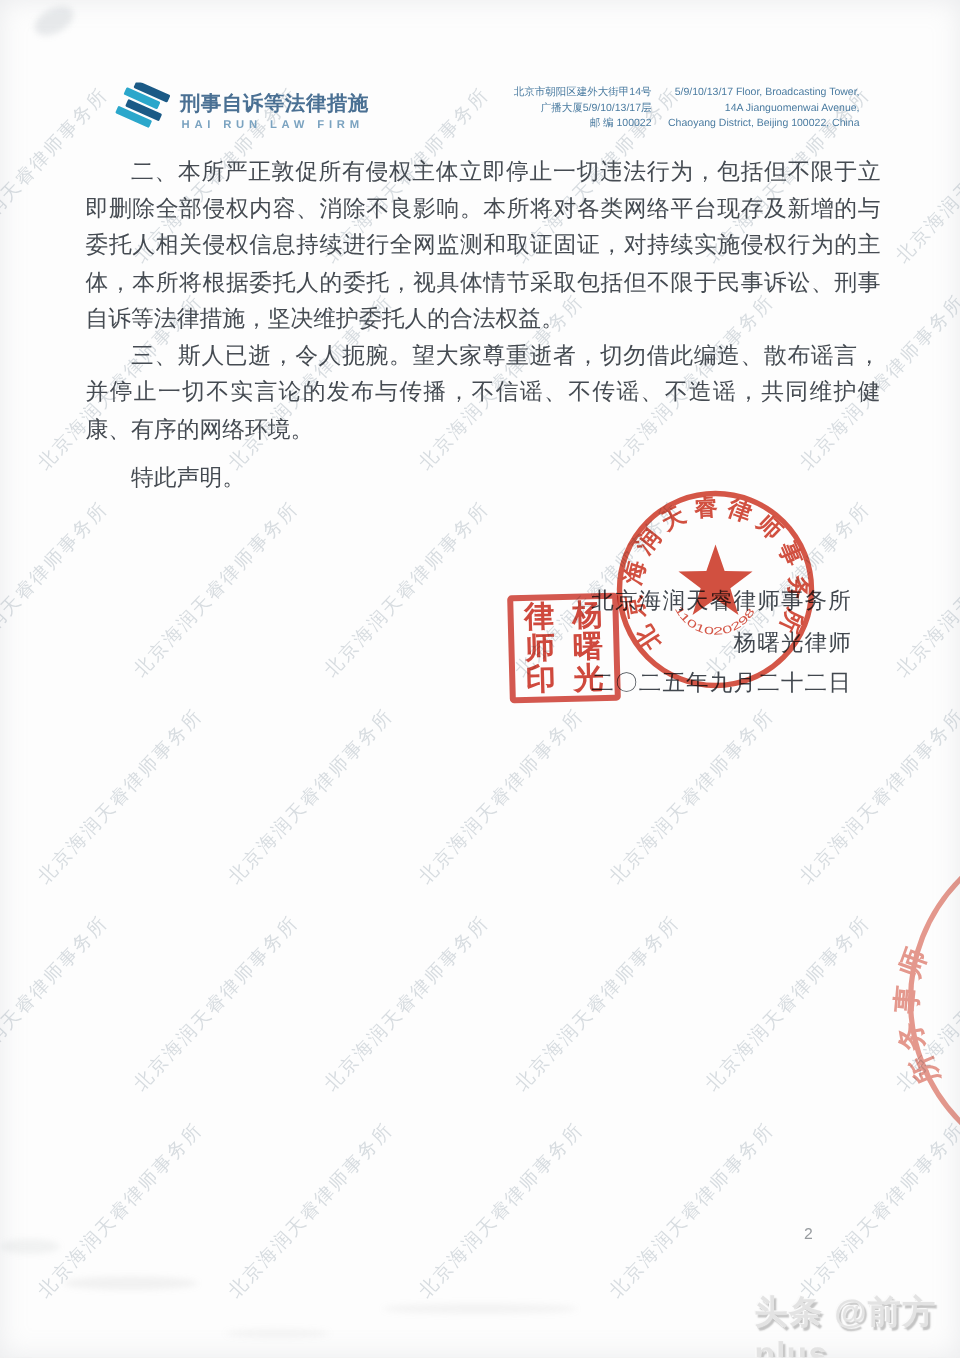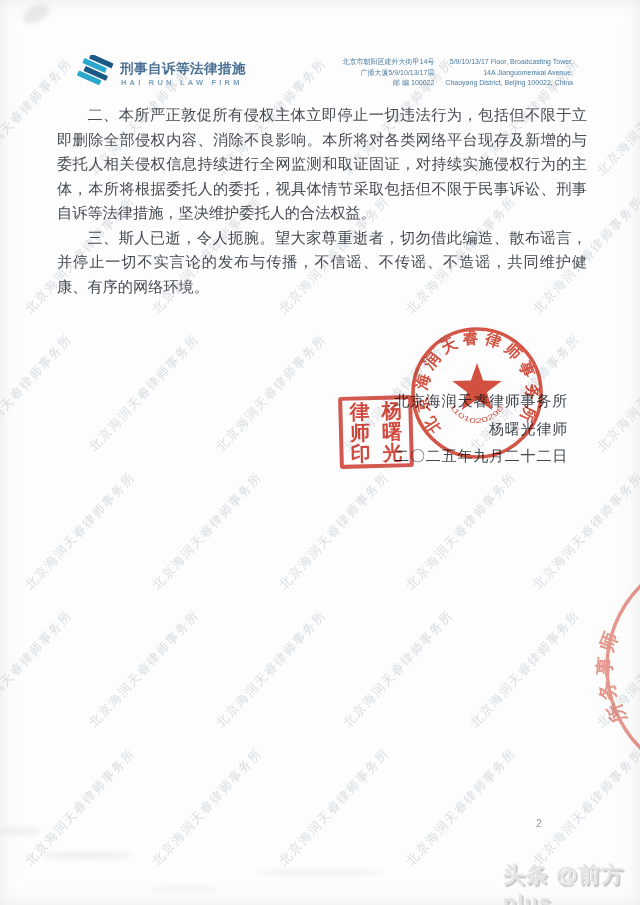--- a/index.html
+++ b/index.html
@@ -151,20 +151,21 @@
         <div>5/9/10/13/17 Floor, Broadcasting Tower,</div>
         <div>14A Jianguomenwai Avenue,</div>
         <div>Chaoyang District, Beijing 100022, China</div>
       </div>
     </div>
   </div>
 
   <div class="doc-body">
     <p>二、本所严正敦促所有侵权主体立即停止一切违法行为，包括但不限于立即删除全部侵权内容、消除不良影响。本所将对各类网络平台现存及新增的与委托人相关侵权信息持续进行全网监测和取证固证，对持续实施侵权行为的主体，本所将根据委托人的委托，视具体情节采取包括但不限于民事诉讼、刑事自诉等法律措施，坚决维护委托人的合法权益。</p>
     <p>三、斯人已逝，令人扼腕。望大家尊重逝者，切勿借此编造、散布谣言，并停止一切不实言论的发布与传播，不信谣、不传谣、不造谣，共同维护健康、有序的网络环境。</p>
+    <p class="closing">特此声明。</p>
   </div>
 
   <div class="signature">
     <div>北京海润天睿律师事务所</div>
     <div>杨曙光律师</div>
     <div>二〇二五年九月二十二日</div>
   </div>
 
   <div class="square-seal">
     <span>律</span>

